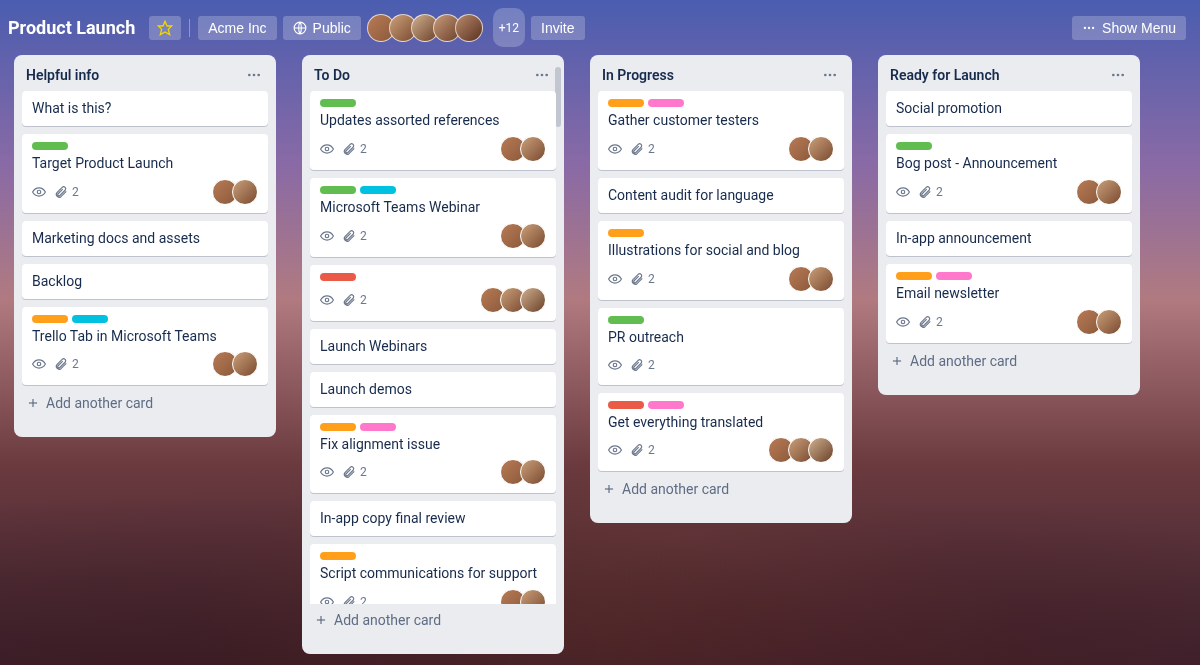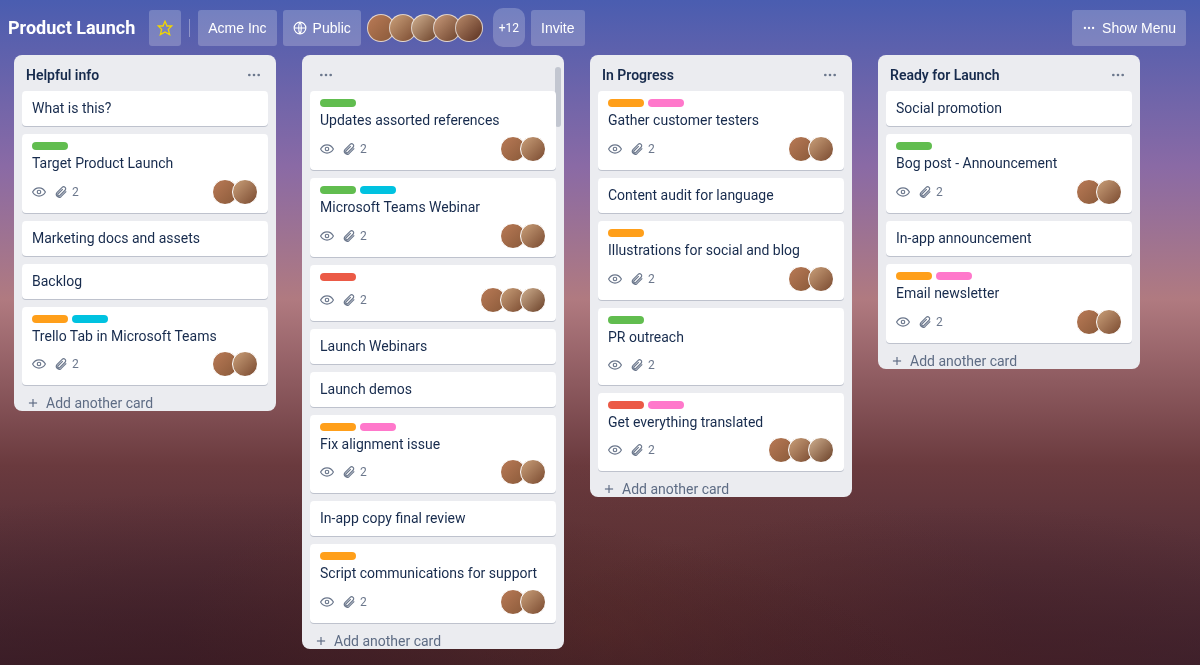--- a/index.html
+++ b/index.html
@@ -25,21 +25,21 @@
     padding: 8px 14px 4px 0;
     color: #fff;
   }
   .board-name {
     font-size: 18px; font-weight: 700; padding: 4px 8px; border-radius: 3px;
     display: inline-flex; align-items: center;
   }
   .hdr-btn {
     background: rgba(255,255,255,.22);
     color: #fff; border: none; cursor: pointer;
-    height: 36px; padding: 0 10px; border-radius: 3px;
+    height: 24px; padding: 0 10px; border-radius: 3px;
     display: inline-flex; align-items: center; gap: 6px;
     font-size: 14px;
   }
   .hdr-btn.square { width: 32px; padding: 0; justify-content: center; }
   .hdr-btn .star { color: #f2d600; }
   .hdr-divider { width: 1px; height: 18px; background: rgba(255,255,255,.35); margin: 0 2px; }
   .avatars-row { display: inline-flex; align-items: center; }
   .avatar {
     width: 28px; height: 28px; border-radius: 50%; border: 1px solid rgba(255,255,255,.7);
     margin-left: -6px; background: #ccc; display: inline-block;
@@ -82,21 +82,21 @@
   .list-cards {
     padding: 0 8px 2px 8px;
     overflow-y: auto;
     display: flex; flex-direction: column; gap: 8px;
   }
   .list-scroll-hint {
     position: absolute; top: 12px; right: 3px; width: 6px; height: 60px;
     background: rgba(9,30,66,.18); border-radius: 3px;
   }
   .add-card {
-    padding: 8px 12px 0 12px; color: #5e6c84; font-size: 14px;
+    padding: 8px 12px 26px 12px; color: #5e6c84; font-size: 14px;
     display: flex; align-items: center; gap: 6px; cursor: pointer;
     border-radius: 0 0 8px 8px;
   }
 
   .card {
     background: #fff; border-radius: 4px; box-shadow: 0 1px 0 rgba(9,30,66,.2);
     padding: 8px 10px 8px 10px; cursor: pointer; position: relative;
   }
   .labels { display: flex; gap: 4px; margin-bottom: 4px; }
   .label { width: 36px; height: 8px; border-radius: 4px; }
@@ -248,20 +248,21 @@
         <svg class="icon" viewBox="0 0 24 24" fill="none" stroke="currentColor" stroke-width="2">
           <line x1="12" y1="5" x2="12" y2="19"></line>
           <line x1="5" y1="12" x2="19" y2="12"></line>
         </svg>
         <span>Add another card</span>
       </div>
     </div>
     <div class="list">
       <div class="list-scroll-hint"></div>
       <div class="list-header">
+        <span class="list-title">To Do</span>
         <span class="list-menu">
           <svg width="16" height="16" viewBox="0 0 24 24" fill="currentColor">
             <circle cx="5" cy="12" r="2"></circle>
             <circle cx="12" cy="12" r="2"></circle>
             <circle cx="19" cy="12" r="2"></circle>
           </svg>
         </span>
       </div>
       <div class="list-cards">
         <div class="card">

